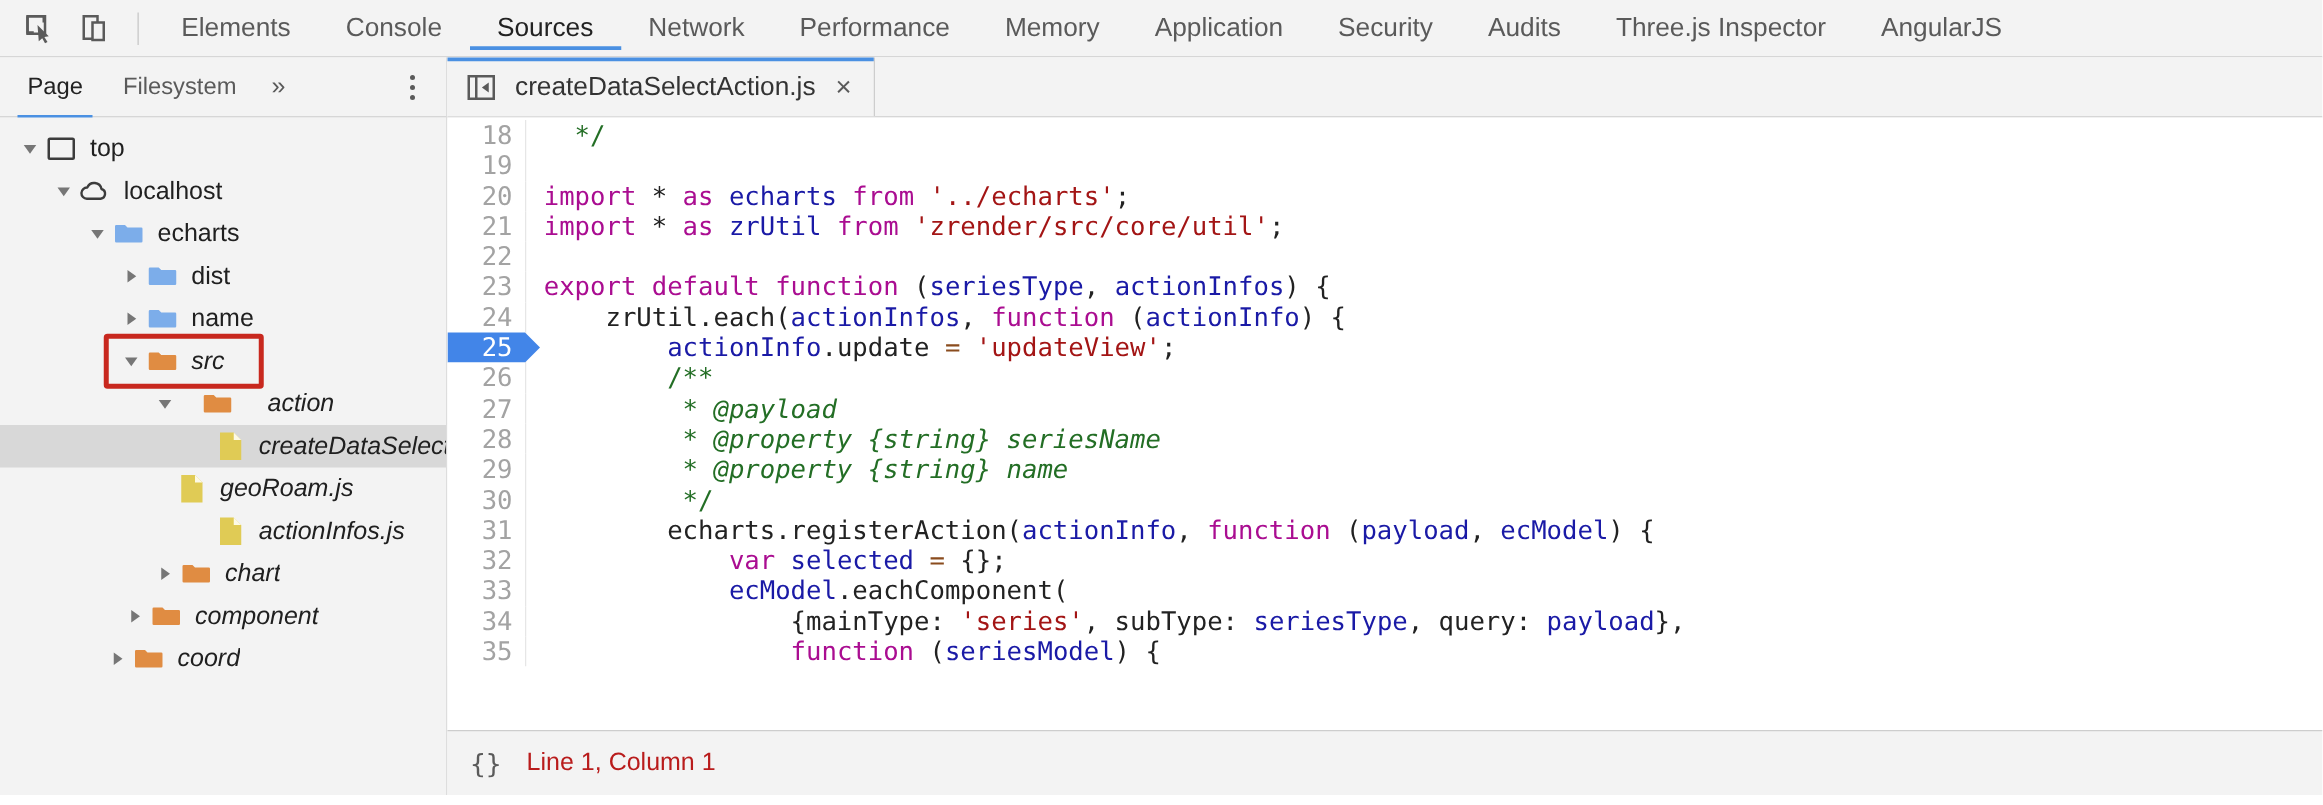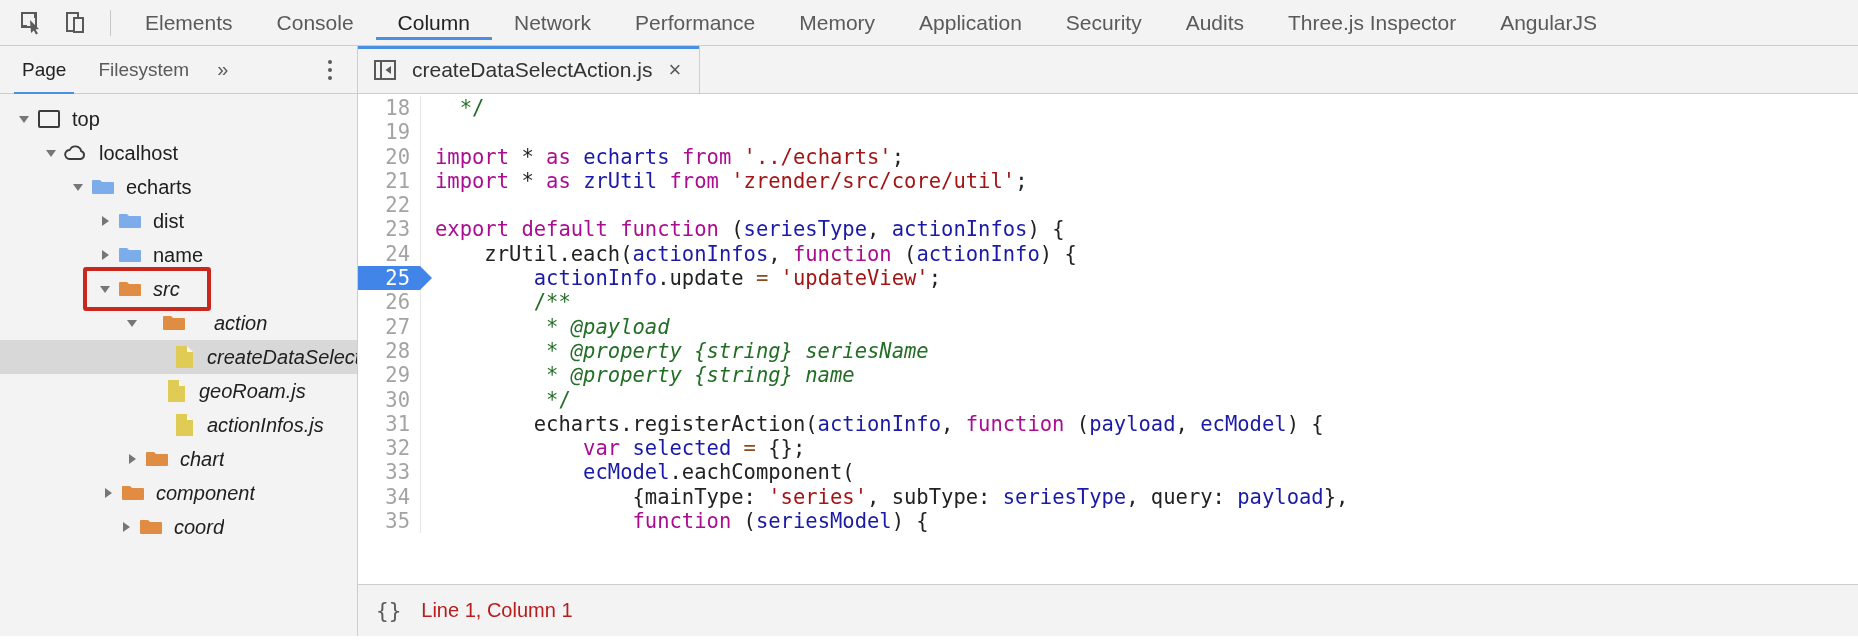--- a/index.html
+++ b/index.html
@@ -214,21 +214,21 @@
     </div>
     <div class="tb-sep"></div>
     <div class="panel-tabs">
       <div class="ptab">
           <span>Elements</span>
         </div>
       <div class="ptab">
           <span>Console</span>
         </div>
       <div class="ptab active">
-          <span>Column</span>
+          <span>Sources</span>
         </div>
       <div class="ptab">
           <span>Network</span>
         </div>
       <div class="ptab">
           <span>Performance</span>
         </div>
       <div class="ptab">
           <span>Memory</span>
         </div>
@@ -363,21 +363,21 @@
           <div class="trow selected italic" style="padding-left: 149px;">
             <span class="tarrow"></span>
             <span class="ticon">
               <svg width="19" height="24" viewBox="0 0 19 24">
                 <path d="M1 1 h11 l6 6 v16 h-17 Z" fill="#e0cb55"></path>
                 <path d="M12 1 l6 6 h-6 Z" fill="#fdfae6"></path>
               </svg>
             </span>
             <span class="tlabel">createDataSelectActi</span>
           </div>
-          <div class="trow italic" style="padding-left: 118px; margin-left: 23px;">
+          <div class="trow italic" style="padding-left: 118px;">
             <span class="tarrow"></span>
             <span class="ticon">
               <svg width="19" height="24" viewBox="0 0 19 24">
                 <path d="M1 1 h11 l6 6 v16 h-17 Z" fill="#e0cb55"></path>
                 <path d="M12 1 l6 6 h-6 Z" fill="#fdfae6"></path>
               </svg>
             </span>
             <span class="tlabel">geoRoam.js</span>
           </div>
           <div class="trow italic" style="padding-left: 149px;">
@@ -409,21 +409,21 @@
                 <path d="M4 2 L11 7 L4 12 Z" fill="#767676"></path>
               </svg>
             </span>
             <span class="ticon">
               <svg width="24" height="20" viewBox="0 0 24 20">
                 <path d="M1 4 a1 1 0 0 1 1 -1 h7 l2 2 h11 a1 1 0 0 1 1 1 v10 a1 1 0 0 1 -1 1 h-20 a1 1 0 0 1 -1 -1 Z" fill="#e08c42"></path>
               </svg>
             </span>
             <span class="tlabel">component</span>
           </div>
-          <div class="trow italic" style="padding-left: 116px; align-items: center;">
+          <div class="trow italic" style="padding-left: 84px; align-items: center;">
             <span class="tarrow">
               <svg width="14" height="14" viewBox="0 0 14 14">
                 <path d="M4 2 L11 7 L4 12 Z" fill="#767676"></path>
               </svg>
             </span>
             <span class="ticon">
               <svg width="24" height="20" viewBox="0 0 24 20">
                 <path d="M1 4 a1 1 0 0 1 1 -1 h7 l2 2 h11 a1 1 0 0 1 1 1 v10 a1 1 0 0 1 -1 1 h-20 a1 1 0 0 1 -1 -1 Z" fill="#e08c42"></path>
               </svg>
             </span>

